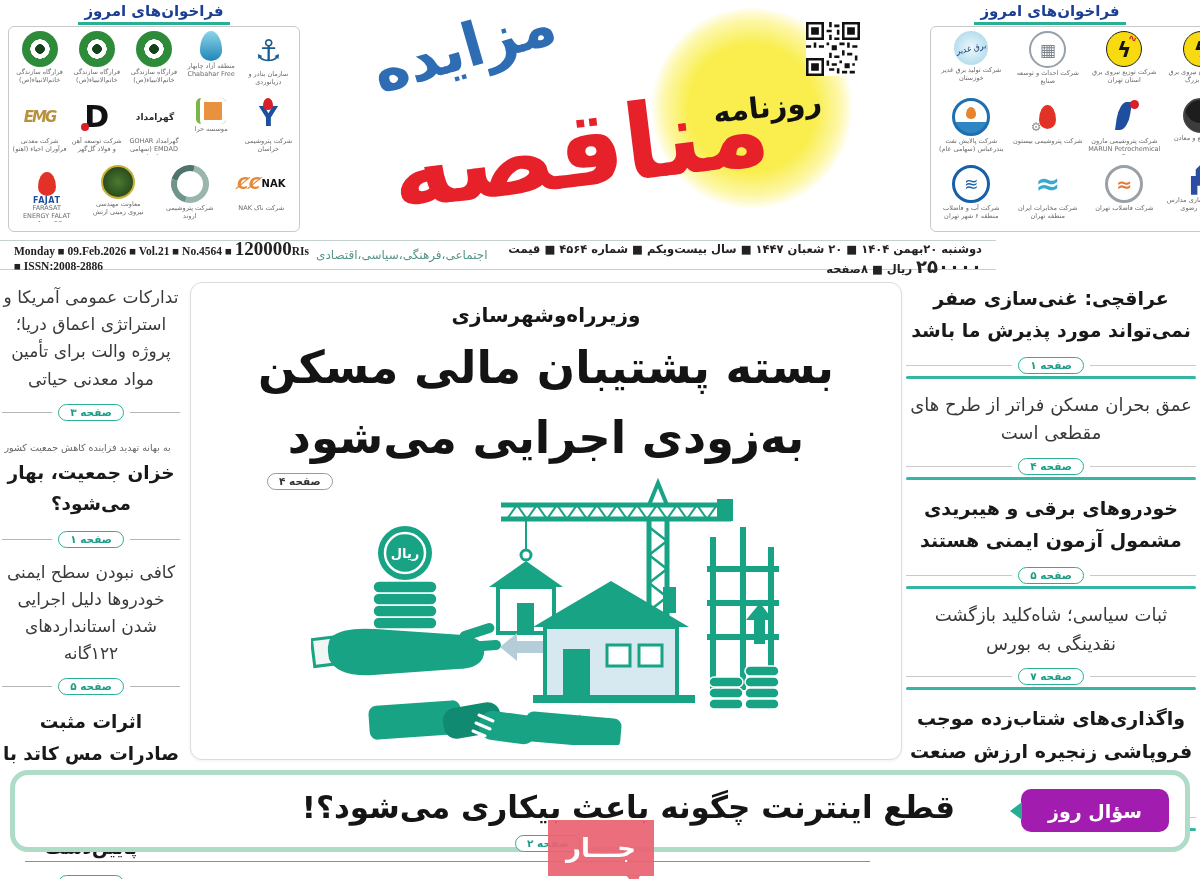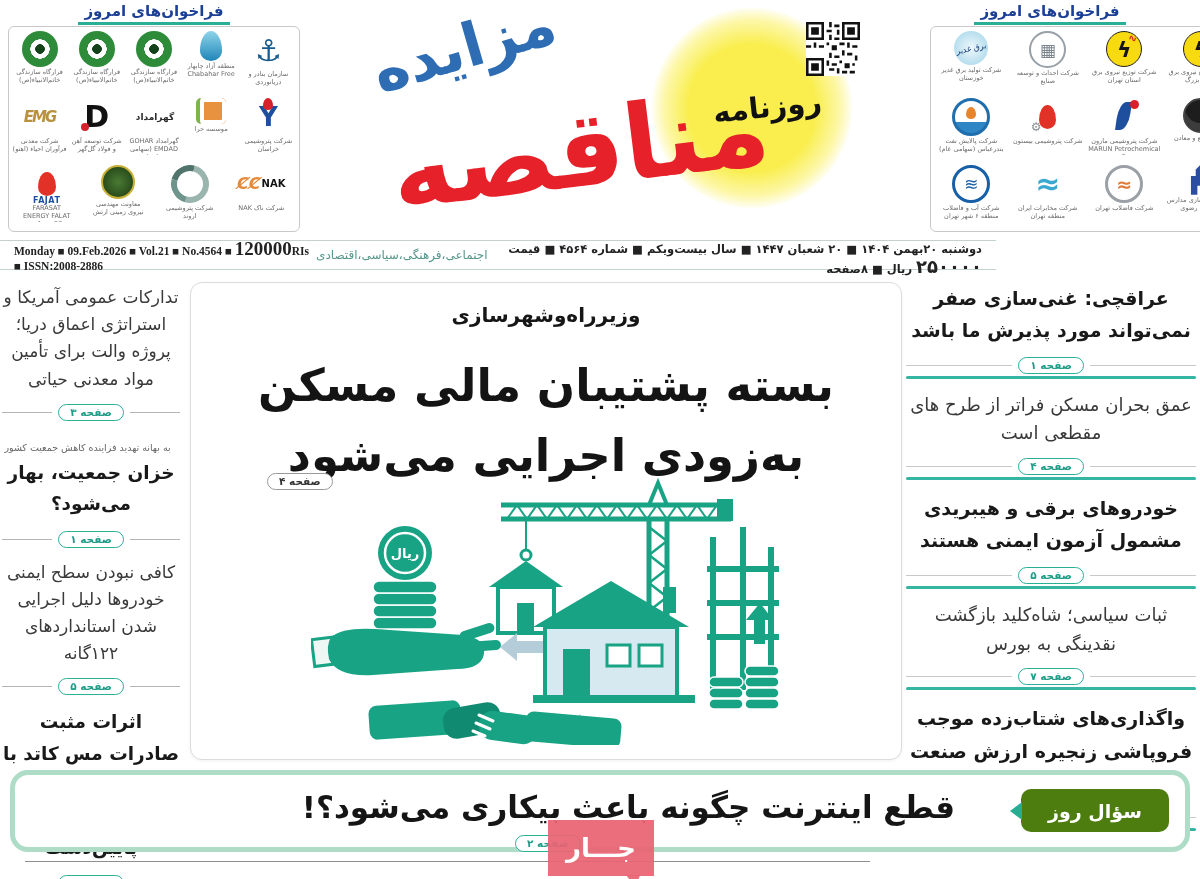--- a/index.html
+++ b/index.html
@@ -94,28 +94,28 @@
   .sep-l::before,.sep-l::after{content:"";flex:1;height:1px;background:#b5b5b5;}
   .sep-r{width:100%;margin:10px 0 12px 0;}
   .sep-r .mid{display:flex;align-items:center;gap:6px;}
   .sep-r .mid::before,.sep-r .mid::after{content:"";flex:1;height:1px;background:#c9c9c9;}
   .sep-r .tealline{height:3px;background:#35b6a2;margin-top:2px;border-radius:2px;}
 
   
   .center-card{position:absolute;left:190px;top:282px;width:712px;height:478px;background:#fff;border:1px solid #dcdcdc;
     border-radius:12px;box-shadow:0 1px 3px rgba(0,0,0,.06);direction:rtl;text-align:center;box-sizing:border-box;}
   .center-kicker{margin-top:20px;font-size:20px;font-weight:bold;color:#161616;}
-  .center-headline{margin-top:24px;font-size:45px;font-weight:900;color:#141414;line-height:1.55;letter-spacing:-1px;}
+  .center-headline{margin-top:6px;font-size:45px;font-weight:900;color:#141414;line-height:1.55;letter-spacing:-1px;}
   .center-card .pagebadge.graybadge{position:absolute;left:76px;top:190px;border-color:#9a9a9a;color:#333;}
   .illustration{position:absolute;left:120px;top:192px;}
 
   
   .banner{position:absolute;left:10px;top:770px;width:1180px;height:82px;border:5px solid #aedcc7;border-radius:18px;
     background:#fff;box-sizing:border-box;}
-  .banner-tab{position:absolute;right:16px;top:14px;width:148px;height:43px;background:#4d7c0f;color:#fff;font-size:19px;font-weight:bold;
+  .banner-tab{position:absolute;right:16px;top:14px;width:148px;height:43px;background:#a21caf;color:#fff;font-size:19px;font-weight:bold;
     border-radius:10px;display:flex;align-items:center;justify-content:center;direction:rtl;}
   .banner-tab::before{content:"";position:absolute;left:-11px;top:50%;margin-top:-9px;border-top:9px solid transparent;
     border-bottom:9px solid transparent;border-right:12px solid #26ae95;}
   .banner-headline{position:absolute;left:150px;right:230px;top:14px;text-align:right;direction:rtl;
     font-size:31px;font-weight:900;color:#151515;letter-spacing:-1px;}
   .banner .pagebadge{position:absolute;left:500px;top:60px;}
 
   .watermark{position:absolute;left:548px;top:820px;width:106px;height:56px;background:rgba(233,99,114,.93);z-index:6;
     display:flex;align-items:center;justify-content:center;color:#fff;font-size:26px;font-weight:bold;direction:rtl;overflow:visible;}
   .watermark::after{content:"";position:absolute;right:14px;bottom:-12px;border-left:10px solid transparent;

